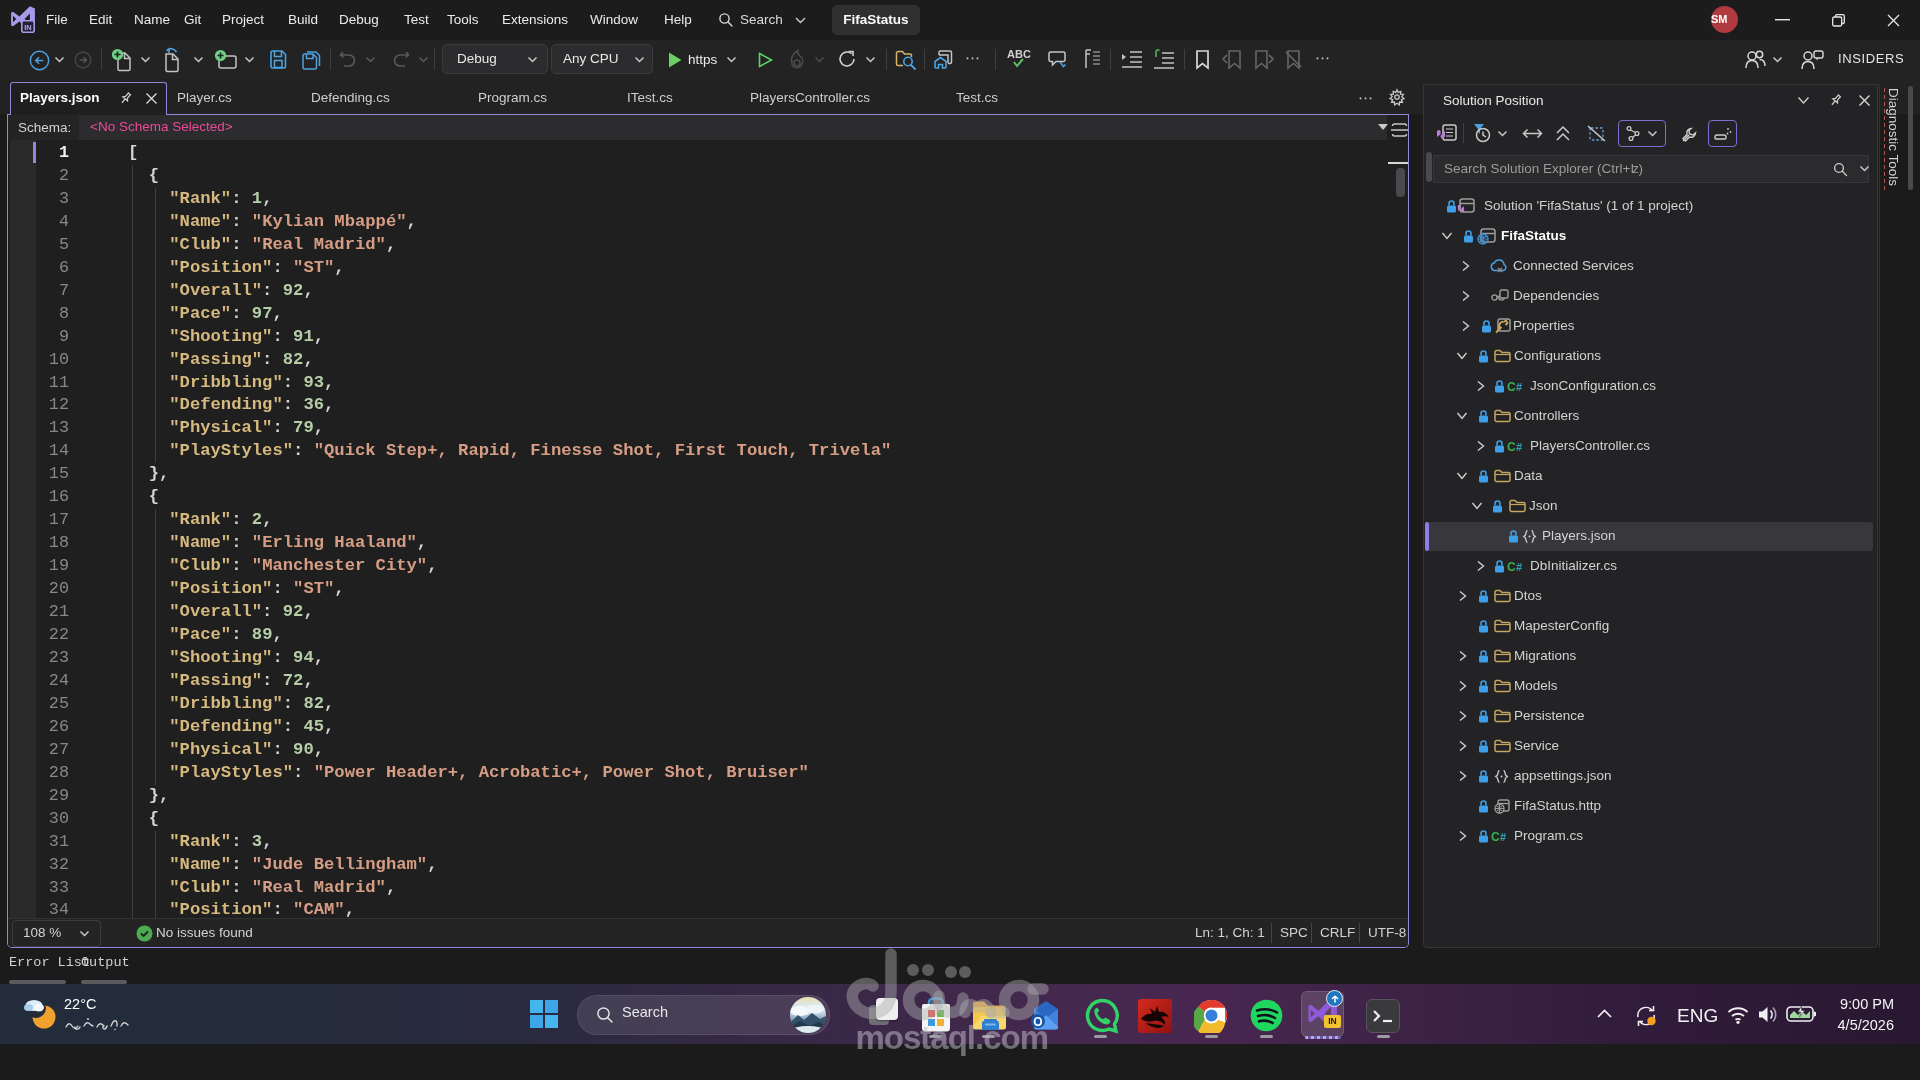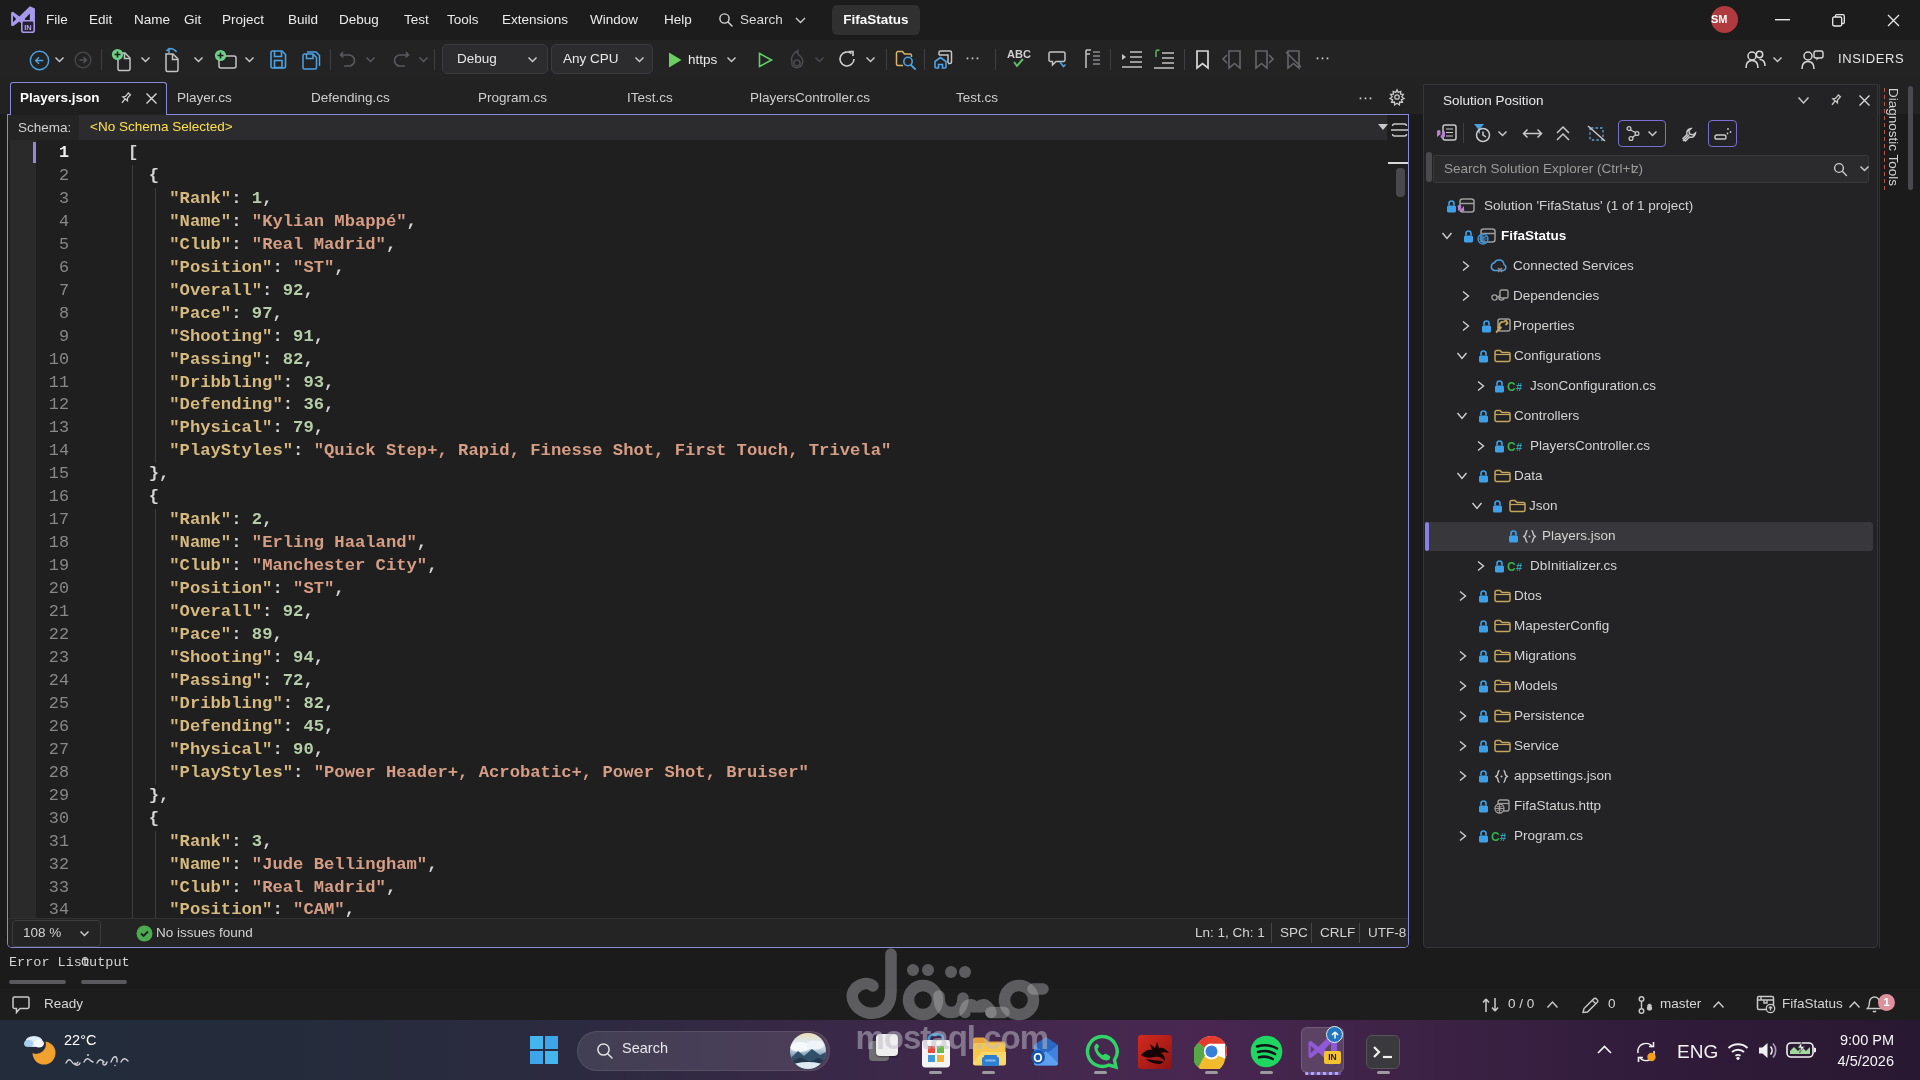--- a/index.html
+++ b/index.html
@@ -13,38 +13,38 @@
 .tbsep{position:absolute;top:49px;width:1px;height:21px;background:#3f3f42;}
 .tbbox{position:absolute;top:44px;height:30px;background:#2c2c2e;border:1px solid #3b3b3e;border-radius:5px;color:#e8e8e8;font-size:13.5px;}
 
 #tabstripbg{position:absolute;left:0;top:79px;width:1920px;height:35px;background:#222223;}
 .tab{position:absolute;top:83px;height:31px;line-height:30px;font-size:13.5px;color:#cecece;}
 #activetab{position:absolute;left:10px;top:82px;width:157px;height:33px;background:#1f1f20;border:1px solid #8a8ad8;border-bottom:none;border-radius:3px 3px 0 0;z-index:3;}
 #tabline{position:absolute;left:7px;top:114px;width:1402px;height:1px;background:#8a8ad8;z-index:1;}
 
 #docwell{position:absolute;left:7px;top:114px;width:1402px;height:834px;background:#1f1f1f;border-left:1px solid #8a8ad8;border-right:1px solid #8a8ad8;border-bottom:1px solid #8a8ad8;border-radius:0 0 5px 5px;overflow:hidden;}
 #schemabar{position:absolute;left:0;top:0;width:1379px;height:26px;background:#242425;}
-#schemadrop{position:absolute;left:71px;top:0px;width:1308px;height:26px;background:#2c2c2e;color:#fde047;font-size:13.5px;line-height:26px;}
+#schemadrop{position:absolute;left:71px;top:0px;width:1308px;height:26px;background:#2c2c2e;color:#ec4899;font-size:13.5px;line-height:26px;}
 #codearea{position:absolute;left:0;top:26px;width:1400px;height:778px;background:#1f1f1f;}
 #gutter{position:absolute;left:0;top:2px;width:61px;text-align:right;font-family:"Liberation Mono",monospace;font-size:16.8px;line-height:22.95px;color:#888888;white-space:pre;}
 #code{position:absolute;left:120px;top:2px;font-weight:bold;font-family:"Liberation Mono",monospace;font-size:17.2px;line-height:22.95px;color:#d4d4d4;white-space:pre;}
 #guide1{position:absolute;left:124px;top:25px;width:1px;height:753px;background:#3e3e3e;}
 #guide2a{position:absolute;left:147px;top:48px;width:1px;height:275px;background:#3e3e3e;}
 #guide2b{position:absolute;left:147px;top:369px;width:1px;height:276px;background:#3e3e3e;}
 #guide2c{position:absolute;left:147px;top:691px;width:1px;height:87px;background:#3e3e3e;}
 .k{color:#d6b97e;} .s{color:#d69d85;} .n{color:#b5cea8;} .p{color:#d4d4d4;}
 #botbar{position:absolute;left:0;top:804px;width:1400px;height:29px;background:#242425;border-top:1px solid #323234;color:#d2d2d2;font-size:13.5px;}
 
 #se{position:absolute;left:1423px;top:84px;width:1455px;height:864px;}
 #sepanel{position:absolute;left:0;top:0;width:455px;height:864px;background:#232326;border:1px solid #35353a;border-radius:0 0 4px 4px;}
 .serow{position:absolute;left:0;width:453px;height:30px;color:#d2d2d2;font-size:13.5px;line-height:30px;}
 
 #bottomtabs{position:absolute;left:0;top:948px;width:1920px;height:41px;background:#1b1b1c;font-family:Liberation Mono, monospace;}
 #statusbar{position:absolute;left:0;top:989px;width:1920px;height:31px;background:#1d1d1e;color:#d6d6d6;font-size:13.5px;}
-#taskbar{position:absolute;left:0;top:1020px;width:1920px;height:60px;background:linear-gradient(90deg,#232c3a 0%,#242c3b 15%,#2c2a40 30%,#3b2848 45%,#46284f 57%,#482650 63%,#3b2244 75%,#311c3b 85%,#291831 100%);}
+#taskbar{position:absolute;left:0;top:984px;width:1920px;height:60px;background:linear-gradient(90deg,#232c3a 0%,#242c3b 15%,#2c2a40 30%,#3b2848 45%,#46284f 57%,#482650 63%,#3b2244 75%,#311c3b 85%,#291831 100%);}
 
 #wm{position:absolute;left:0;top:0;width:1920px;height:1080px;pointer-events:none;}
 </style></head>
 <body>
 <div id="stage">
 <div id="titlebar">
  <svg class="abs" style="left:9px;top:6px" width="26" height="26" viewBox="0 0 37 36">
   <path d="M36.9 3.1 L29.7 0 L14.8 14.6 L5.7 7.7 L3 8.9 V27.1 L5.7 28.3 L14.8 21.4 L29.7 36 L36.9 32.9 V3.1 Z M5.7 22.5 V13.5 L10.2 18 Z M29.7 25.7 L22.2 18 L29.7 10.3 Z" fill="#a89aeb" fill-rule="evenodd"></path>
  </svg>
  <svg class="abs" style="left:21px;top:20px" width="14" height="13" viewBox="0 0 14 13">

